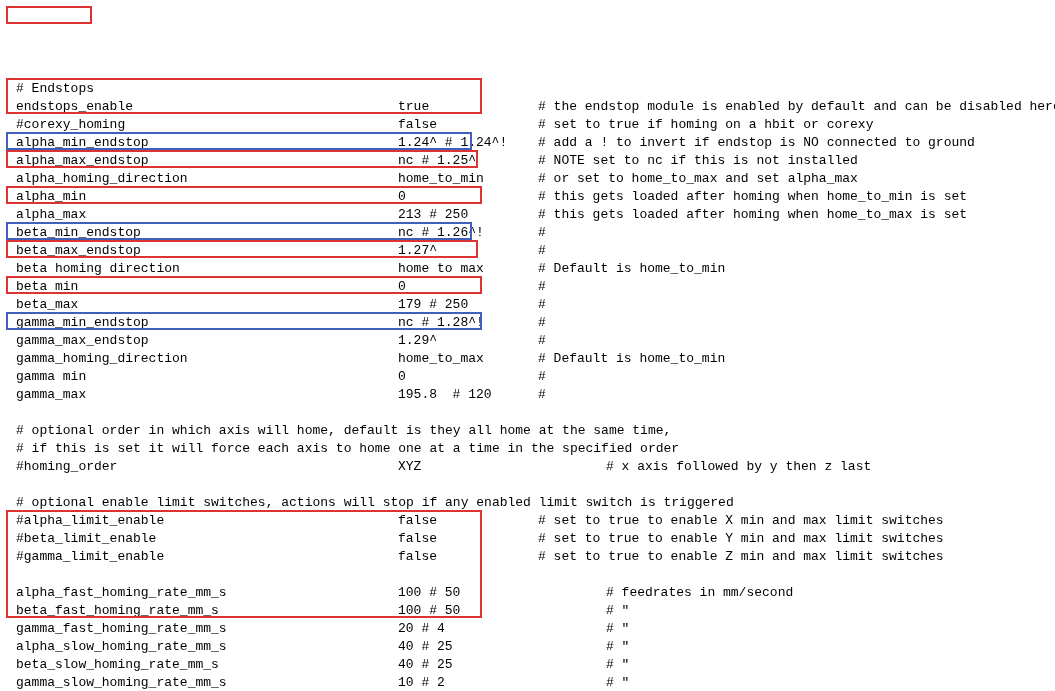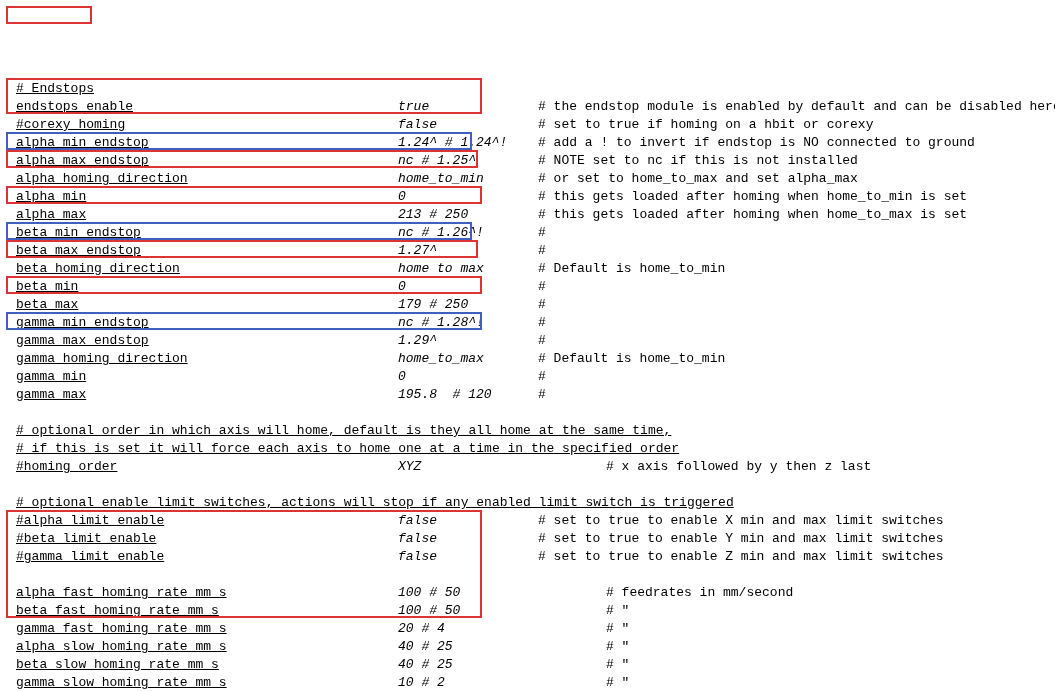--- a/index.html
+++ b/index.html
@@ -9,22 +9,22 @@
     font-size: 13px;
     line-height: 18px;
     color: #000;
     background: #fff;
     white-space: pre;
   }
   .row {
     position: relative;
     height: 18px;
   }
-  .c1 { position: absolute; left: 8px; text-decoration: underline; }
-  .c2 { position: absolute; left: 390px; font-style: italic; }
+  .c1 { position: absolute; left: 8px; }
+  .c2 { position: absolute; left: 390px; }
   .c3 { position: absolute; left: 530px; }
   .c3b { position: absolute; left: 598px; }
   .box {
     position: absolute;
     border: 2px solid;
     box-sizing: border-box;
     pointer-events: none;
   }
   .red { border-color: #d33; }
   .blue { border-color: #4060c0; }

